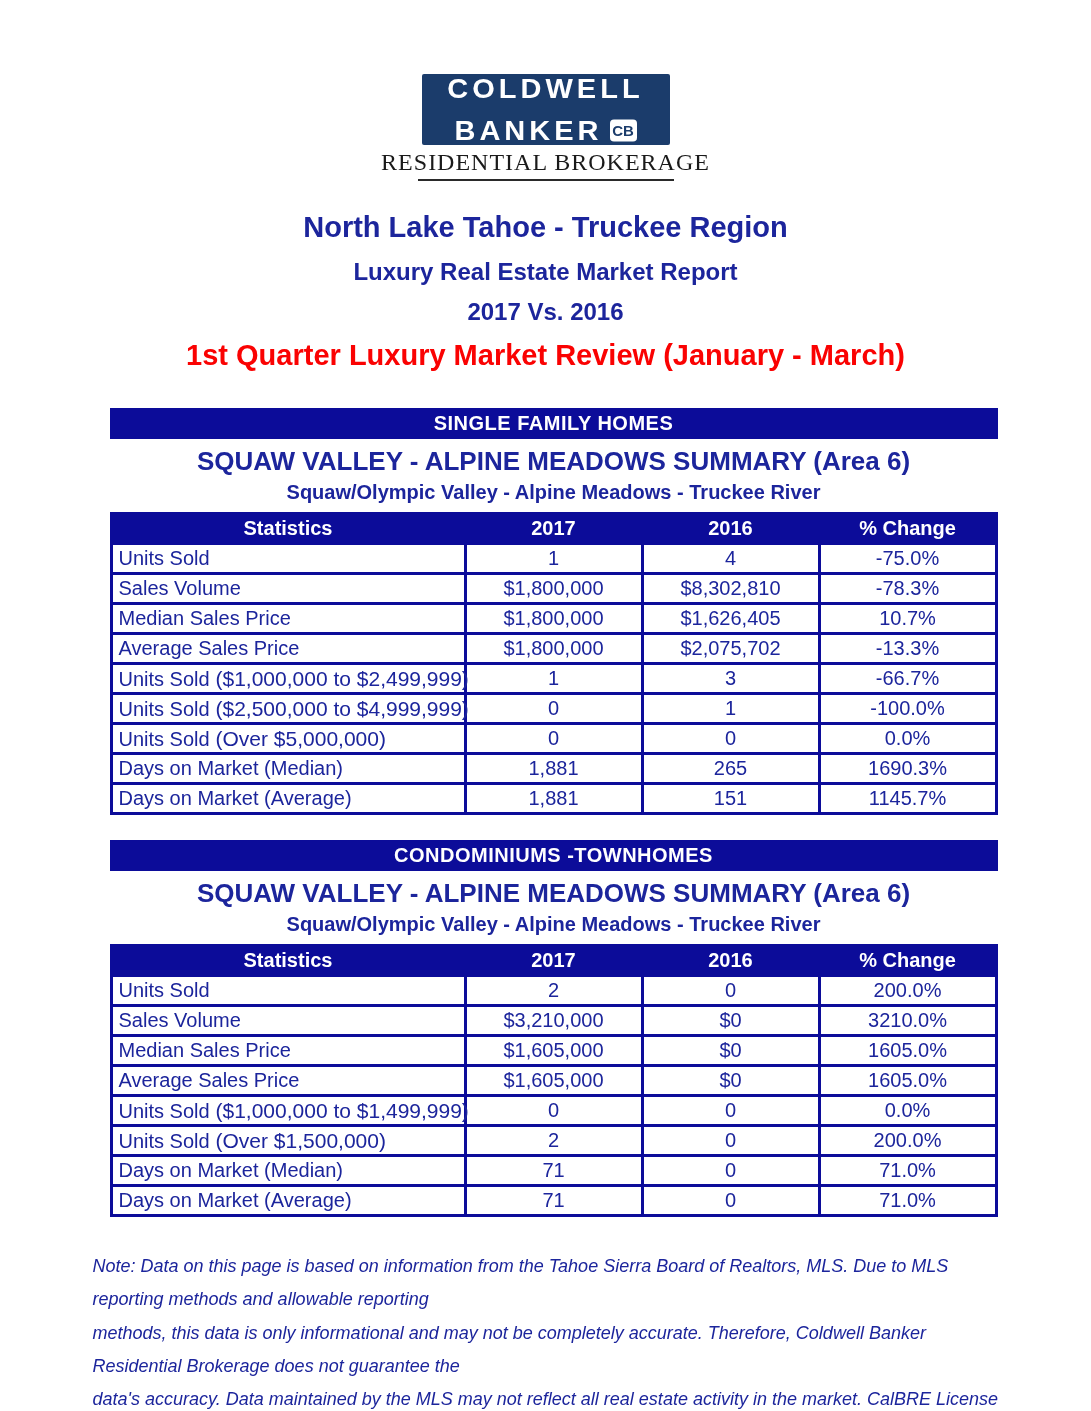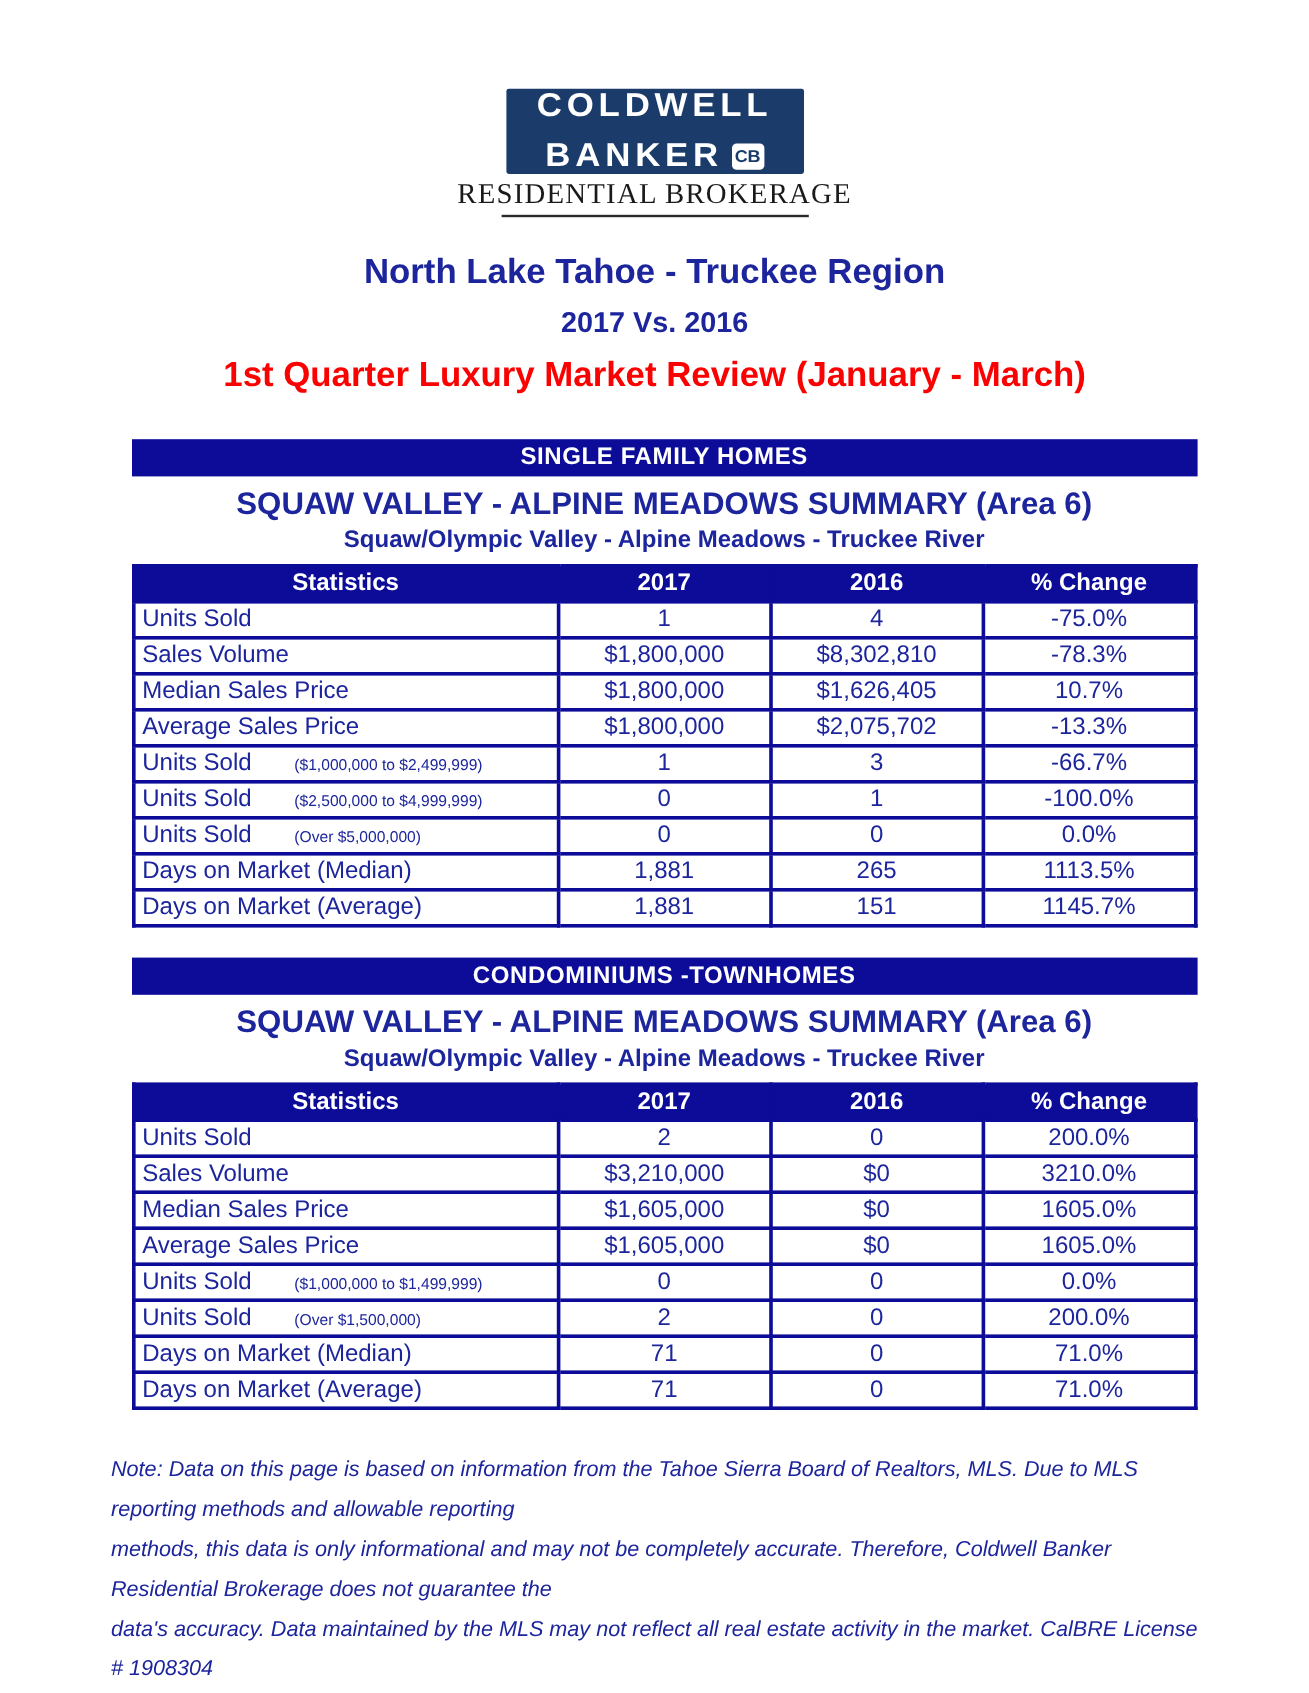--- a/index.html
+++ b/index.html
@@ -52,21 +52,21 @@
   table.stats col.c-stat{width:40%;}
   table.stats col.c-val{width:20%;}
   table.stats th,table.stats td{border:3px solid var(--navy);}
   table.stats th{
     background:var(--navy);color:#fff;font-size:20px;font-weight:bold;
     height:30px;text-align:center;
   }
   table.stats td{color:var(--navy_text);font-size:20px;height:30px;padding:1px 6px;}
   td.stat{text-align:left;white-space:nowrap;}
   td.val{text-align:center;}
-  .detail{font-size:13px;margin-left:32px;}
+  .detail{font-size:21px;}
   
   .footnote{
     width:906px;margin:33px auto 0;color:var(--navy_text);
     font-style:italic;font-size:18px;line-height:1.85;
   }
 </style>
 </head>
 <body>
 
 <div class="page">
@@ -77,20 +77,21 @@
       <div class="logo-line2">
         <span>BANKER</span>
         <span class="cb-badge">CB</span>
       </div>
     </div>
     <div class="logo-sub">RESIDENTIAL BROKERAGE</div>
     <div class="logo-underline"></div>
   </div>
 
   <div class="title">North Lake Tahoe - Truckee Region</div>
+  <div class="subtitle">Luxury Real Estate Market Report</div>
   <div class="comparison">2017 Vs. 2016</div>
   <div class="review">1st Quarter Luxury Market Review (January - March)</div>
 
   <div class="section">
     <div class="banner">SINGLE FAMILY HOMES</div>
     <div class="summary-title">SQUAW VALLEY - ALPINE MEADOWS SUMMARY (Area 6)</div>
     <div class="summary-sub">Squaw/Olympic Valley - Alpine Meadows - Truckee River</div>
     <table class="stats">
       <colgroup>
           <col class="c-stat">
@@ -146,21 +147,21 @@
           <tr>
             <td class="stat"><span>Units Sold</span><span class="detail"> (Over $5,000,000)</span></td>
             <td class="val">0</td>
             <td class="val">0</td>
             <td class="val">0.0%</td>
           </tr>
           <tr>
             <td class="stat"><span>Days on Market (Median)</span></td>
             <td class="val">1,881</td>
             <td class="val">265</td>
-            <td class="val">1113.5%</td>
+            <td class="val">1690.3%</td>
           </tr>
           <tr>
             <td class="stat"><span>Days on Market (Average)</span></td>
             <td class="val">1,881</td>
             <td class="val">151</td>
             <td class="val">1145.7%</td>
           </tr>
         </tbody>
     </table>
   </div>

